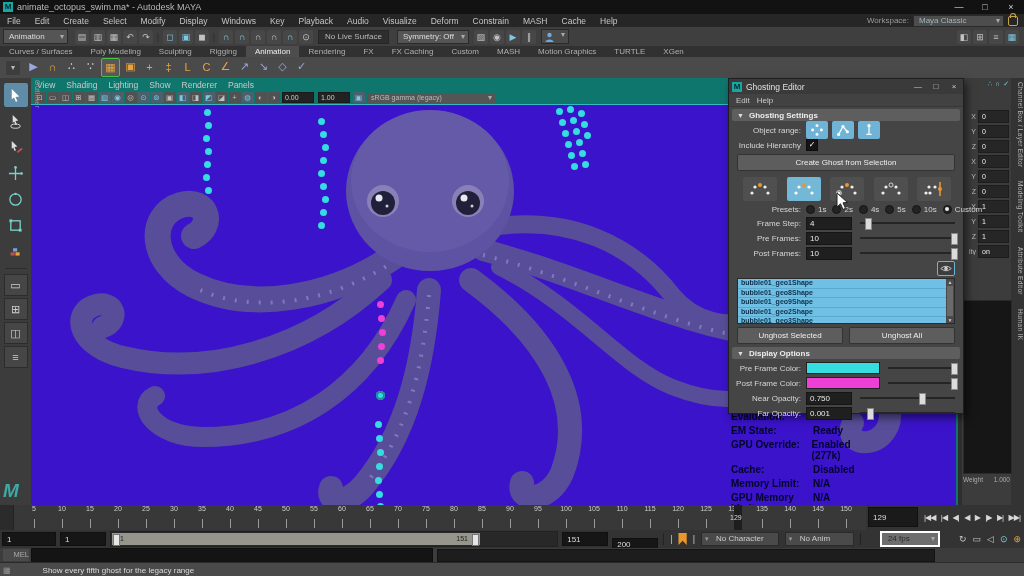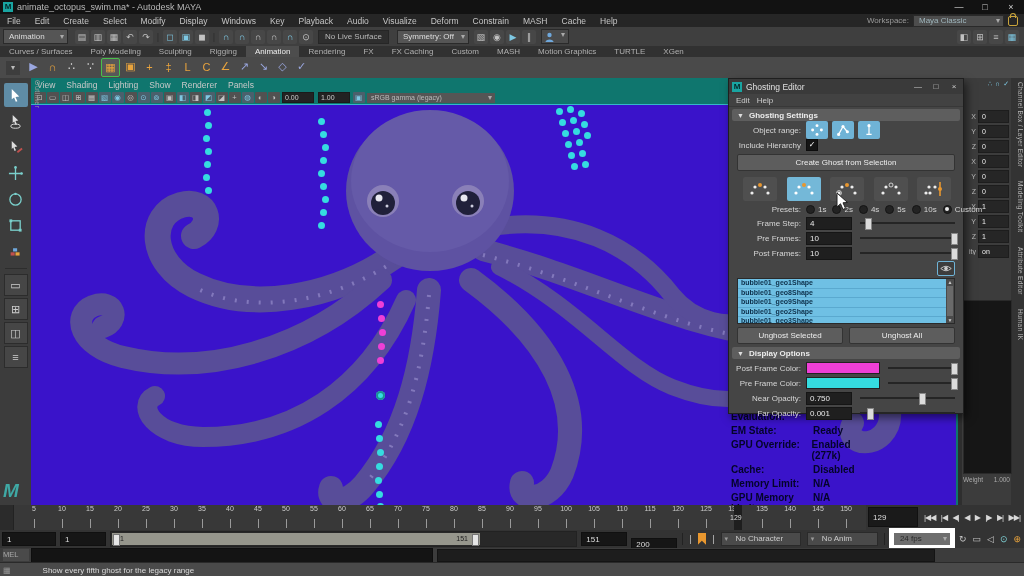--- a/index.html
+++ b/index.html
@@ -132,28 +132,28 @@
   .rangebar{left:0;top:530px;width:1024px;height:18px;background:#333;display:flex;align-items:center;font-size:8px;}
   .rg-field{background:#161616;border:1px solid #101010;color:#ddd;height:12px;font-size:8px;padding:0 4px;margin:0 2px;font-family:"Liberation Sans",sans-serif;}
   .rg-track{position:relative;width:486px;height:14px;background:#282828;margin:0 2px;border:1px solid #222;}
   .rg-bar{position:absolute;left:1px;top:1px;width:368px;height:12px;background:#96968c;color:#1c1c1c;font-size:7px;}
   .rg-bar .b1{position:absolute;left:8px;top:2px;}
   .rg-bar .b2{position:absolute;right:12px;top:2px;}
   .rg-bar .h{position:absolute;top:1px;width:5px;height:10px;background:#e6e6e6;border:1px solid #777;}
   .bookmark{width:9px;height:12px;background:#e8972f;clip-path:polygon(0 0,100% 0,100% 100%,50% 65%,0 100%);margin:0 3px;}
   .rg-dd{background:#4a4a4a;border:1px solid #2a2a2a;height:12px;line-height:12px;padding:0 5px 0 14px;position:relative;color:#ccc;margin:0 3px;}
   .rg-dd::before{content:'▾';position:absolute;left:3px;top:0;font-size:7px;color:#999;}
-  .fps-dd{background:#6e6e6e;border:5px solid #ffffff;height:12px;line-height:12px;padding:0 16px 0 6px;position:relative;color:#2a2a2a;margin:0 1px;min-width:34px;}
+  .fps-dd{background:#6e6e6e;border:2px solid #ffffff;height:12px;line-height:12px;padding:0 16px 0 6px;position:relative;color:#2a2a2a;margin:0 16px;min-width:34px;}
   .rg-ico{margin:0 3px;font-size:9px;color:#c8c8c8;}
   .rg-ico.c-o{color:#e8a33d;}
   .rg-ico.c-b{color:#7ecfd4;}
   .rg-sep{width:1px;height:12px;background:#222;margin:0 3px;}
   
   .cmdline{left:0;top:548px;width:1024px;height:14px;background:#3c3c3c;display:flex;align-items:center;}
-  .cmd-label{width:26px;text-align:left;font-size:7.5px;color:#aaa;background:#4a4a4a;height:12px;line-height:12px;margin-left:3px;}
+  .cmd-label{width:26px;text-align:right;font-size:7.5px;color:#aaa;background:#4a4a4a;height:12px;line-height:12px;margin-left:3px;}
   .cmd-input{width:396px;background:#141414;border:1px solid #0e0e0e;height:11px;margin-left:2px;color:#ddd;font-size:8px;font-family:"Liberation Mono",monospace;}
   .cmd-out{width:496px;background:#1d1d1d;border:1px solid #141414;height:11px;margin-left:4px;}
   .helpline{left:0;top:562px;width:1024px;height:14px;background:#4a4a4a;display:flex;align-items:center;font-size:8px;color:#dcdcdc;border-top:1px solid #2a2a2a;}
   .helpline .hico{margin:0 6px 0 3px;color:#999;font-size:8px;}
   .helpline span.txt{margin-left:26px;}
 </style>
 </head>
 <body>
 
 <div id="app">
@@ -730,29 +730,29 @@
     </div>
     <div class="g-two">
       <span class="g-bigbtn">Unghost Selected</span>
       <span class="g-bigbtn">Unghost All</span>
     </div>
     <div class="g-head">
         <span class="tri">▼</span>
         <span>Display Options</span>
       </div>
     <div class="g-row">
+      <span class="g-label">Pre Frame Color:</span>
+      <span class="swatch" style="background:var(--pre-frame);"></span>
+      <span class="g-slider">
+          <span class="g-handle" style="left:94%;"></span>
+        </span>
+    </div>
+    <div class="g-row">
       <span class="g-label">Post Frame Color:</span>
       <span class="swatch" style="background:var(--post-frame);"></span>
-      <span class="g-slider">
-          <span class="g-handle" style="left:94%;"></span>
-        </span>
-    </div>
-    <div class="g-row">
-      <span class="g-label">Pre Frame Color:</span>
-      <span class="swatch" style="background:var(--pre-frame);"></span>
       <span class="g-slider">
           <span class="g-handle" style="left:94%;"></span>
         </span>
     </div>
     <div class="g-row">
       <span class="g-label">Near Opacity:</span>
       <input class="g-input" value="0.750" style="">
       <span class="g-slider">
           <span class="g-handle" style="left:62%;"></span>
         </span>

